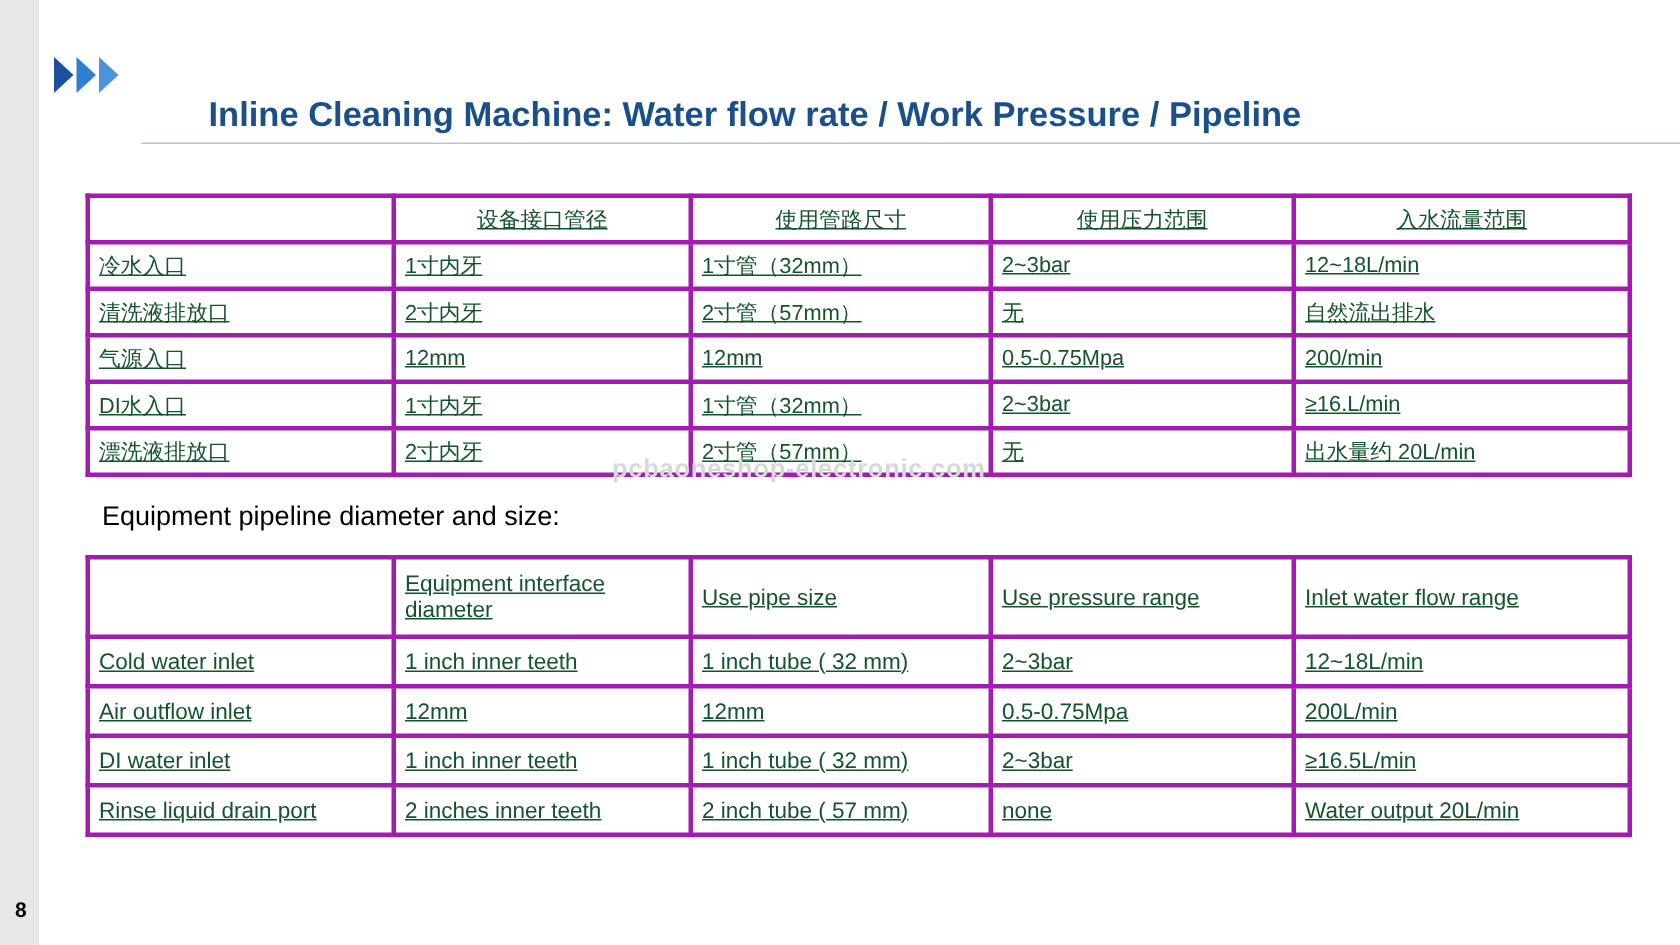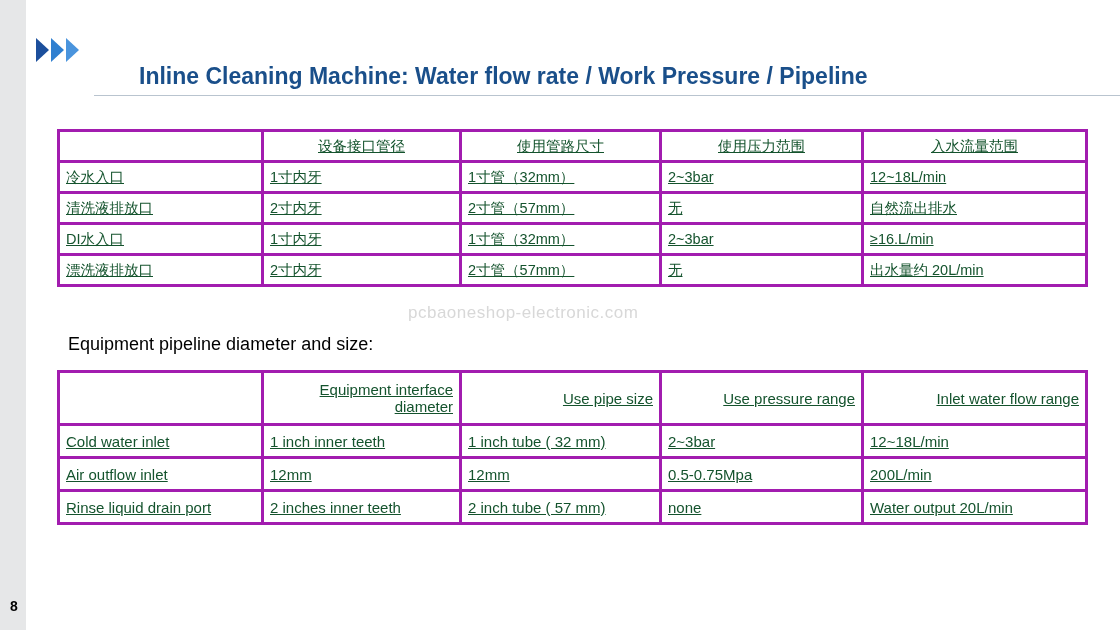--- a/index.html
+++ b/index.html
@@ -126,36 +126,37 @@
     width: 1028px;
   }
   #table-cn td, #table-cn th { height: 24px; }
   #table-cn thead th { text-align: center; }
   #table-en {
     left: 57px;
     top: 370px;
     width: 1028px;
   }
   #table-en td, #table-en th { height: 26px; font-size: 15px; }
-  #table-en thead th { text-align: right; height: 46px; }
+  #table-en thead th { text-align: left; height: 46px; }
 
   .col-0 { width: 204px; }
   .col-1 { width: 198px; }
   .col-2 { width: 200px; }
   .col-3 { width: 202px; }
   .col-4 { width: 224px; }
 
   .watermark {
     position: absolute;
     left: 408px;
     top: 303px;
     font-size: 17px;
     color: #d8d8d8;
     letter-spacing: 0.5px;
     pointer-events: none;
+    font-weight: bold;
   }
 
   .page-number {
     position: absolute;
     left: 10px;
     top: 598px;
     font-size: 14px;
     font-weight: bold;
     color: #000;
   }
@@ -204,20 +205,27 @@
         <td>12~18L/min</td>
       </tr>
       <tr>
         <td>清洗液排放口</td>
         <td>2寸内牙</td>
         <td>2寸管（57mm）</td>
         <td>无</td>
         <td>自然流出排水</td>
       </tr>
       <tr>
+        <td>气源入口</td>
+        <td>12mm</td>
+        <td>12mm</td>
+        <td>0.5-0.75Mpa</td>
+        <td>200/min</td>
+      </tr>
+      <tr>
         <td>DI水入口</td>
         <td>1寸内牙</td>
         <td>1寸管（32mm）</td>
         <td>2~3bar</td>
         <td>≥16.L/min</td>
       </tr>
       <tr>
         <td>漂洗液排放口</td>
         <td>2寸内牙</td>
         <td>2寸管（57mm）</td>
@@ -257,20 +265,27 @@
         <td>12~18L/min</td>
       </tr>
       <tr>
         <td>Air outflow inlet</td>
         <td>12mm</td>
         <td>12mm</td>
         <td>0.5-0.75Mpa</td>
         <td>200L/min</td>
       </tr>
       <tr>
+        <td>DI water inlet</td>
+        <td>1 inch inner teeth</td>
+        <td>1 inch tube ( 32 mm)</td>
+        <td>2~3bar</td>
+        <td>≥16.5L/min</td>
+      </tr>
+      <tr>
         <td>Rinse liquid drain port</td>
         <td>2 inches inner teeth</td>
         <td>2 inch tube ( 57 mm)</td>
         <td>none</td>
         <td>Water output 20L/min</td>
       </tr>
     </tbody>
   </table>
 
   <div class="page-number">8</div>

